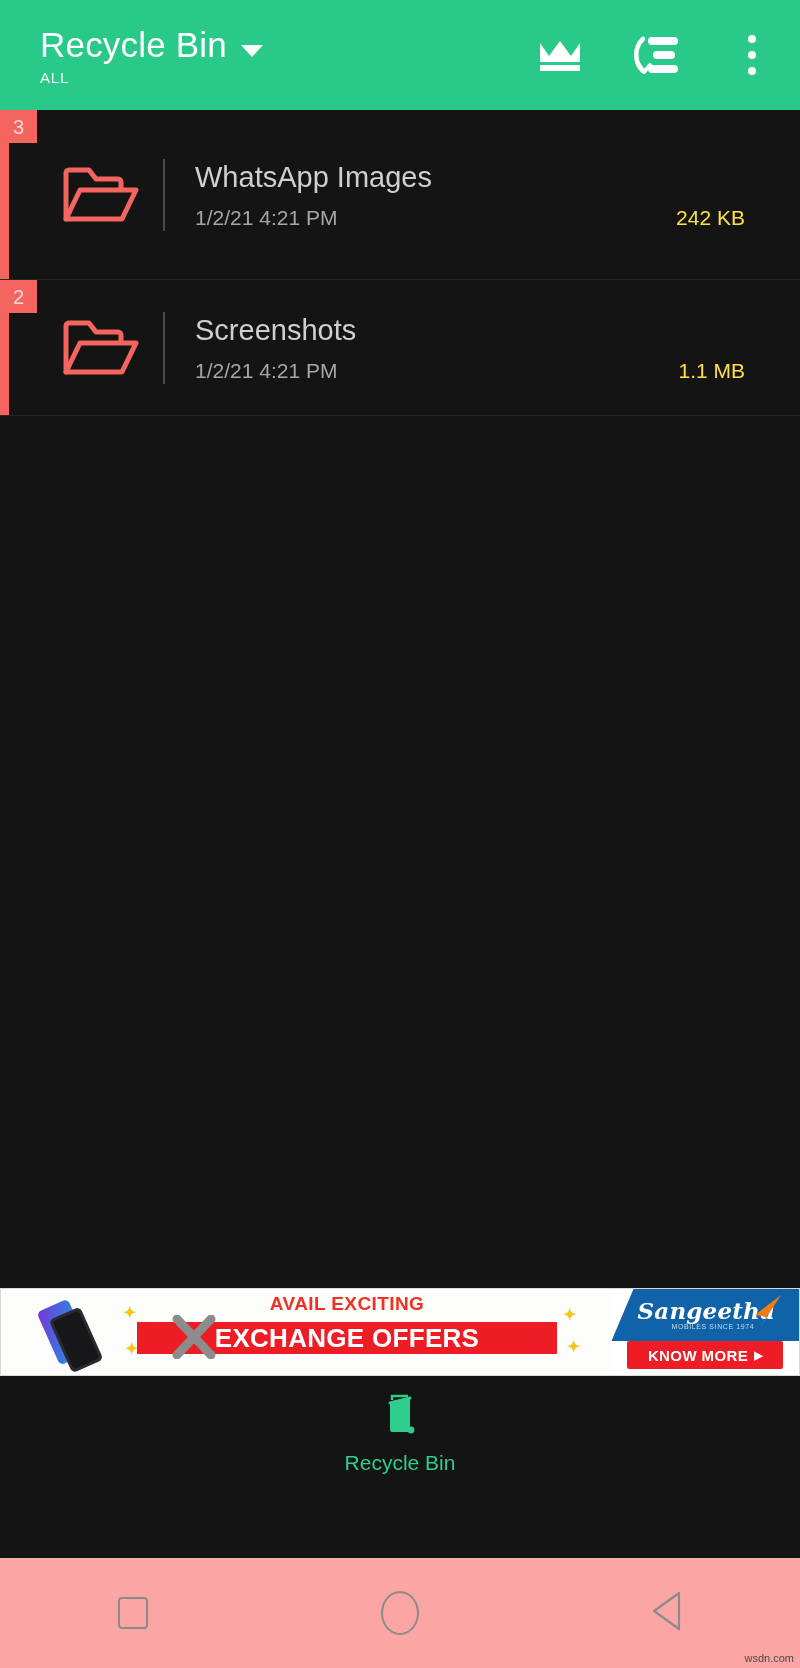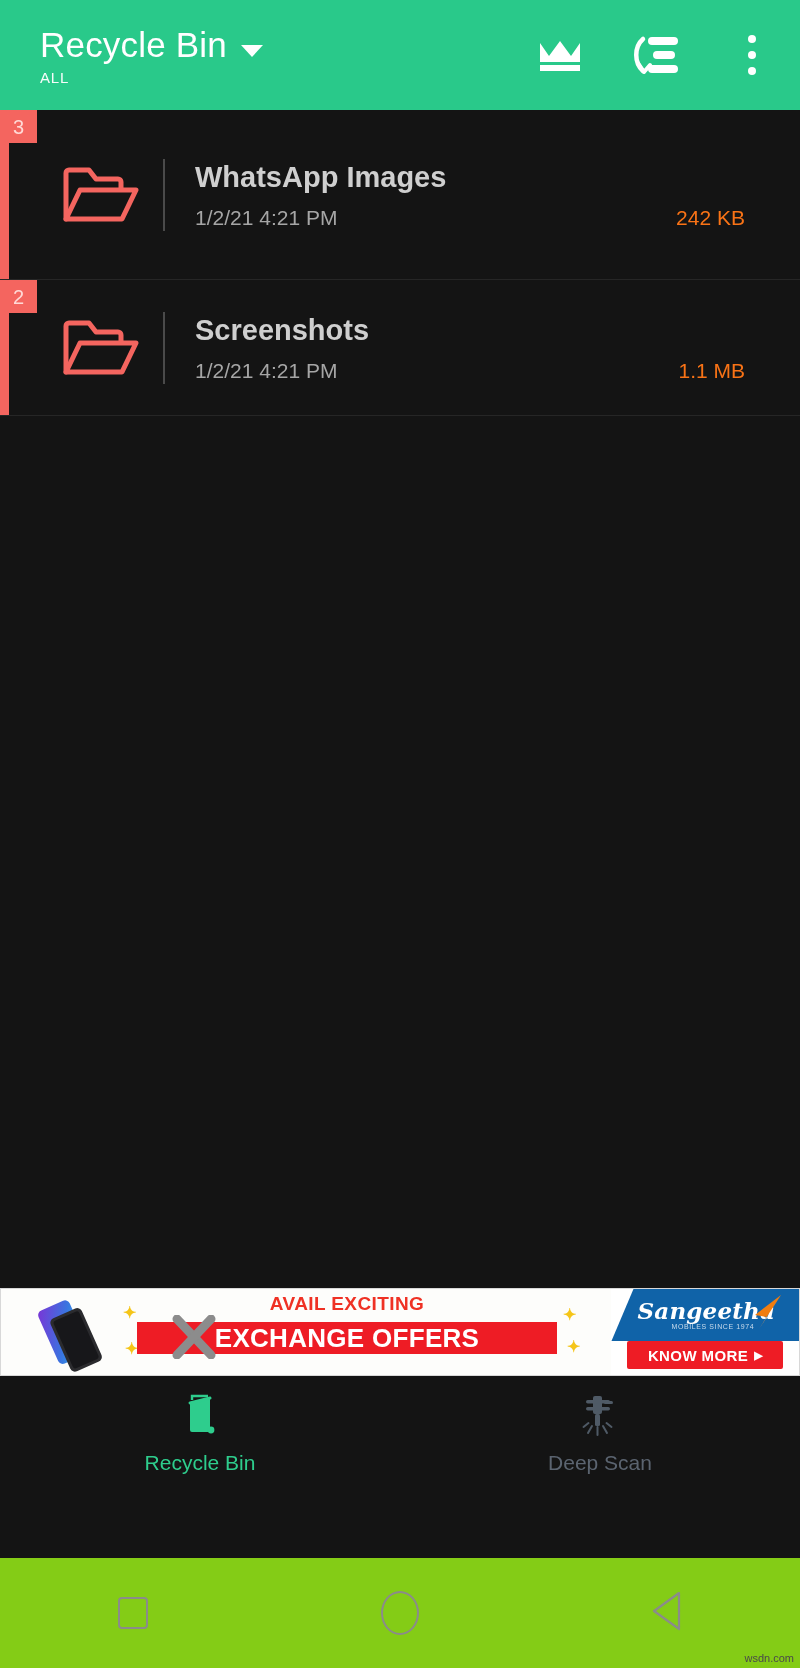--- a/index.html
+++ b/index.html
@@ -57,29 +57,29 @@
     position:absolute; left:0; top:0; width:37px; height:33px;
     background:#f4655f; color:#ffd9d6; font-size:20px;
     display:flex; align-items:center; justify-content:center;
     line-height:1;
   }
   .row-inner { display:flex; align-items:center; height:100%; padding-left:38px; }
   .folder-cell { width:125px; display:flex; align-items:center; justify-content:center; }
   .divider-v { width:2px; height:72px; background:#4a4a4a; flex:0 0 auto; }
   .row-text { flex:1; padding-left:30px; padding-right:55px; }
   .row-title {
-    color:#cfcfcf; font-size:29px; font-weight:700; line-height:34px;
+    color:#cfcfcf; font-size:29px; font-weight:400; line-height:34px;
     white-space:nowrap; overflow:hidden; text-overflow:ellipsis;
   }
   .row-meta {
     display:flex; justify-content:space-between; align-items:baseline;
     margin-top:12px;
   }
   .row-date { color:#a6a6a6; font-size:21px; }
-  .row-size { color:#f97316; font-size:21px;text-align:center; }
+  .row-size { color:#fde047; font-size:21px;text-align:center; }
 
   
   .ad {
     position:absolute; left:0; top:1288px; width:800px; height:88px;
     background:#ffffff; overflow:hidden; border:1px solid #d8d8d8;
     display:flex;
   }
   .ad-left { position:relative; width:612px; height:100%; background:#fdfdfb; }
   .ad-phone {
     position:absolute; left:30px; top:10px; width:78px; height:74px;
@@ -145,21 +145,21 @@
     justify-content:center; gap:16px;
   }
   .navicon { height:42px; display:flex; align-items:center; justify-content:center; }
   .navlabel { font-size:21px; line-height:22px; }
   .nav-active .navlabel { color:#2ecd8d; }
   .nav-idle .navlabel { color:#5b6470; }
 
   
   .sysbar {
     position:absolute; left:0; bottom:0; width:800px; height:110px;
-    background:#84cc16; display:flex; align-items:center;
+    background:#fca5a5; display:flex; align-items:center;
   }
   .sysbtn { flex:1; display:flex; align-items:center; justify-content:center; }
   .sq { width:30px;height:32px;border:2px solid #8b8b8b;border-radius:4px; }
   .ci { width:38px;height:44px;border:2px solid #8b8b8b;border-radius:50%; }
   .watermark {
     position:absolute; right:6px; bottom:4px; color:#4a4a4a; font-size:11px;
   }
 </style>
 </head>
 <body>
@@ -312,39 +312,20 @@
       <svg width="34" height="42" viewBox="0 0 34 42">
         <path d="M7 9 L27 4 L27 36 a2 2 0 0 1 -2 2 L9 38 a2 2 0 0 1 -2 -2 Z" fill="#2ecd8d"></path>
         <path d="M7 9 L27 4" stroke="#2ecd8d" stroke-width="3" stroke-linecap="round"></path>
         <path d="M9 6 L9 2 L25 2" stroke="#2ecd8d" stroke-width="2.4" fill="none"></path>
         <circle cx="28" cy="36" r="3.4" fill="#2ecd8d"></circle>
       </svg>
     </span>
     <span class="navlabel">Recycle Bin</span>
   </div>
 
-  <div class="navitem nav-idle">
-    <span class="navicon">
-      <svg width="38" height="42" viewBox="0 0 38 42">
-        <rect x="12" y="2" width="9" height="18" rx="2" fill="#4f5a66"></rect>
-        <rect x="5" y="6" width="24" height="3.5" rx="1.7" fill="#4f5a66"></rect>
-        <rect x="5" y="13" width="24" height="3.5" rx="1.7" fill="#4f5a66"></rect>
-        <rect x="23" y="7" width="9" height="3" rx="1.5" fill="#4f5a66"></rect>
-        <rect x="14" y="20" width="5" height="12" rx="1.5" fill="#4f5a66"></rect>
-        <g stroke="#4f5a66" stroke-width="2" stroke-linecap="round">
-          <path d="M16.5 33 L16.5 41"></path>
-          <path d="M11 32 L7 39"></path>
-          <path d="M22 32 L26 39"></path>
-          <path d="M7.5 29 L2.5 33"></path>
-          <path d="M25.5 29 L30.5 33"></path>
-        </g>
-      </svg>
-    </span>
-    <span class="navlabel">Deep Scan</span>
-  </div>
 
 
 </div>
 
 <div class="sysbar">
   <div class="sysbtn">
     <span class="sq"></span>
   </div>
   <div class="sysbtn">
     <span class="ci"></span>

